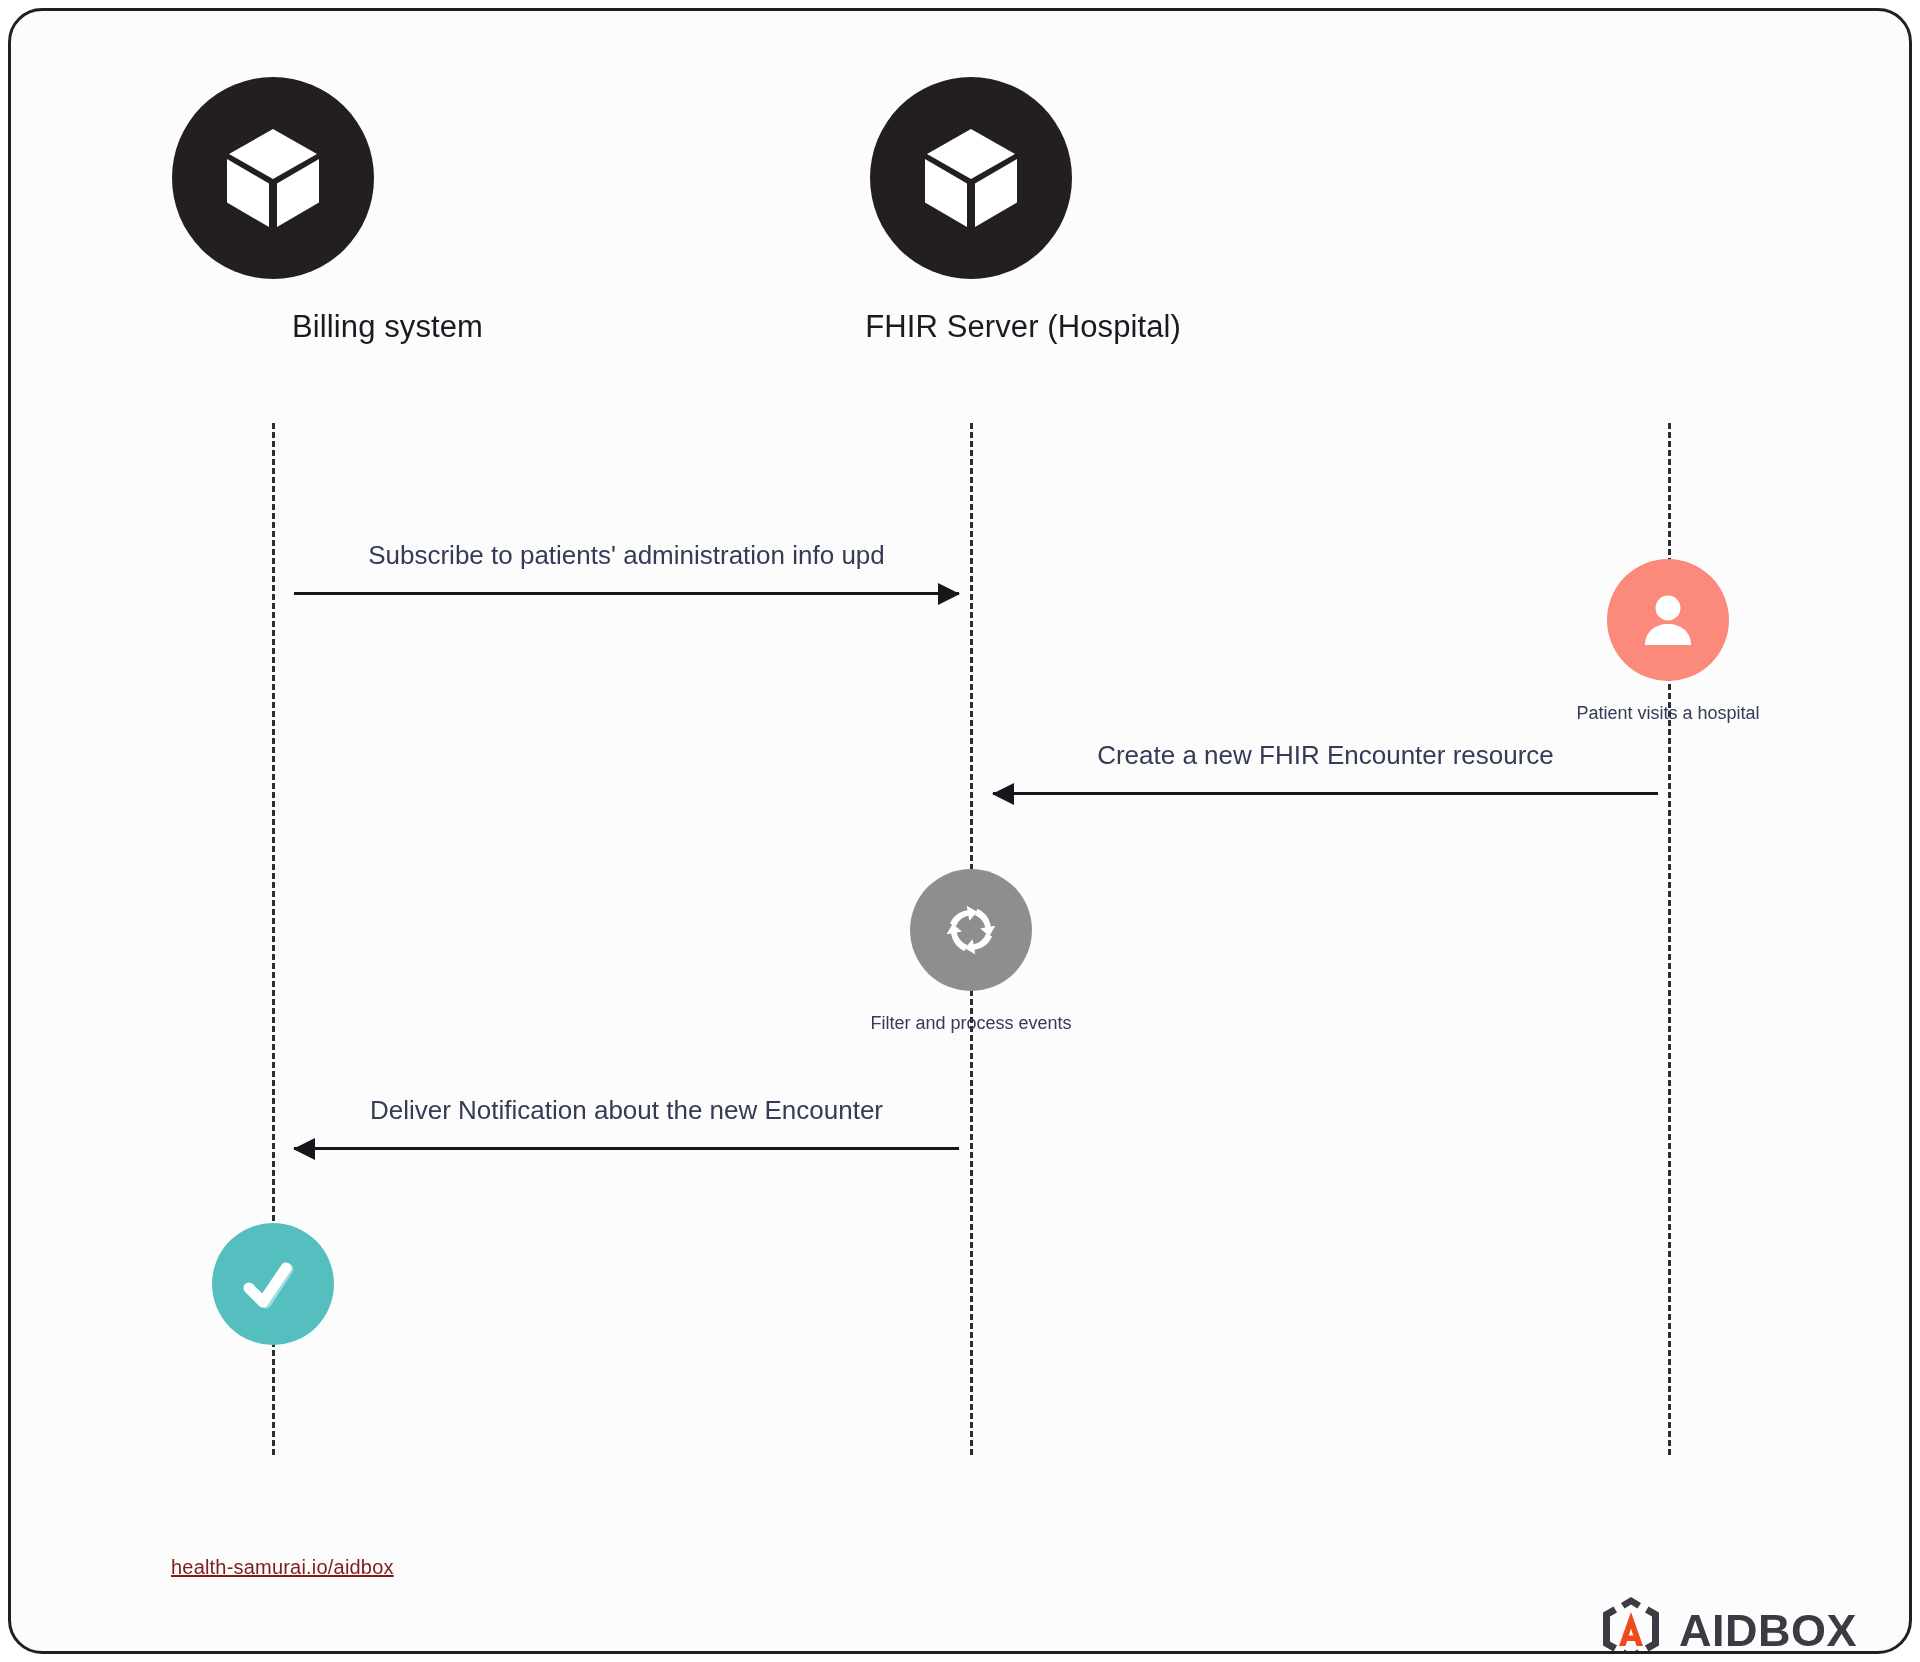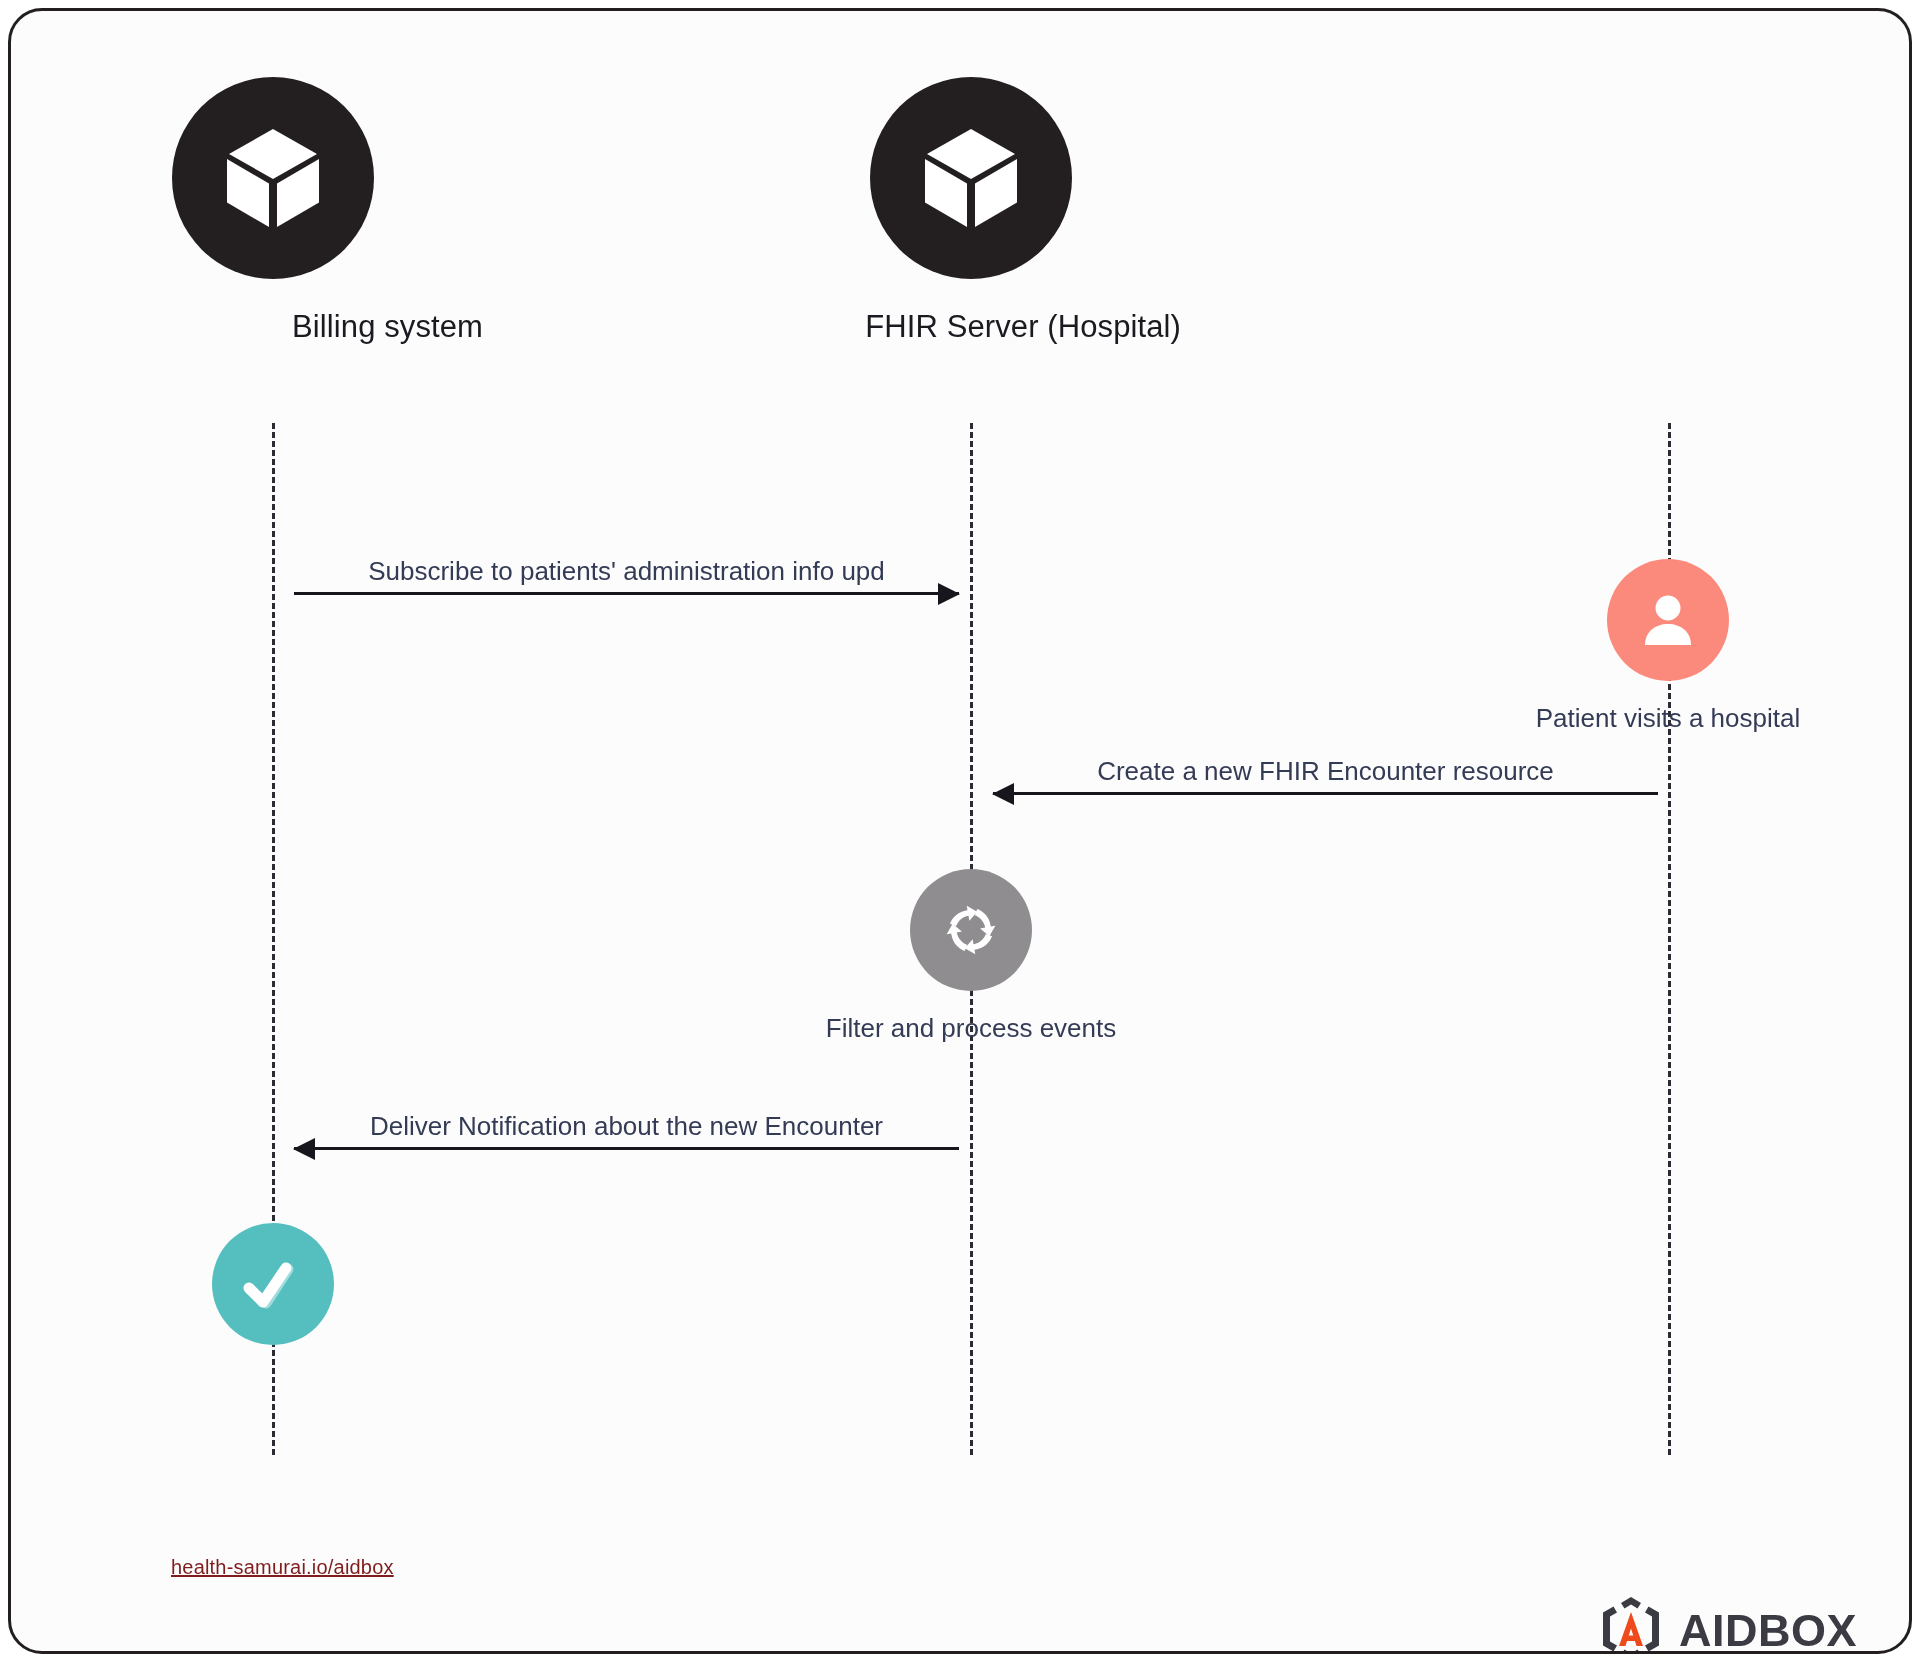--- a/index.html
+++ b/index.html
@@ -66,21 +66,21 @@
     border-left: 3px dashed #2b2b33;
   }
 
   
   .message {
     position: absolute;
     height: 70px;
   }
   .message .msg-label {
     position: absolute;
-    bottom: 14px;
+    bottom: 30px;
     width: 100%;
     text-align: center;
     font-size: 26px;
     color: #343b55;
     white-space: nowrap;
   }
   .message .msg-line {
     position: absolute;
     bottom: 6px;
     left: 0;
@@ -118,21 +118,21 @@
     position: relative;
   }
   .marker .marker-circle svg {
     position: absolute;
     left: 50%;
     top: 50%;
     transform: translate(-50%, -50%);
   }
   .marker .marker-label {
     margin-top: 22px;
-    font-size: 26px;
+    font-size: 18px;
     color: #343b55;
     white-space: nowrap;
   }
 
   
   .footer-url {
     position: absolute;
     left: 160px;
     top: 1545px;
     font-size: 20px;

